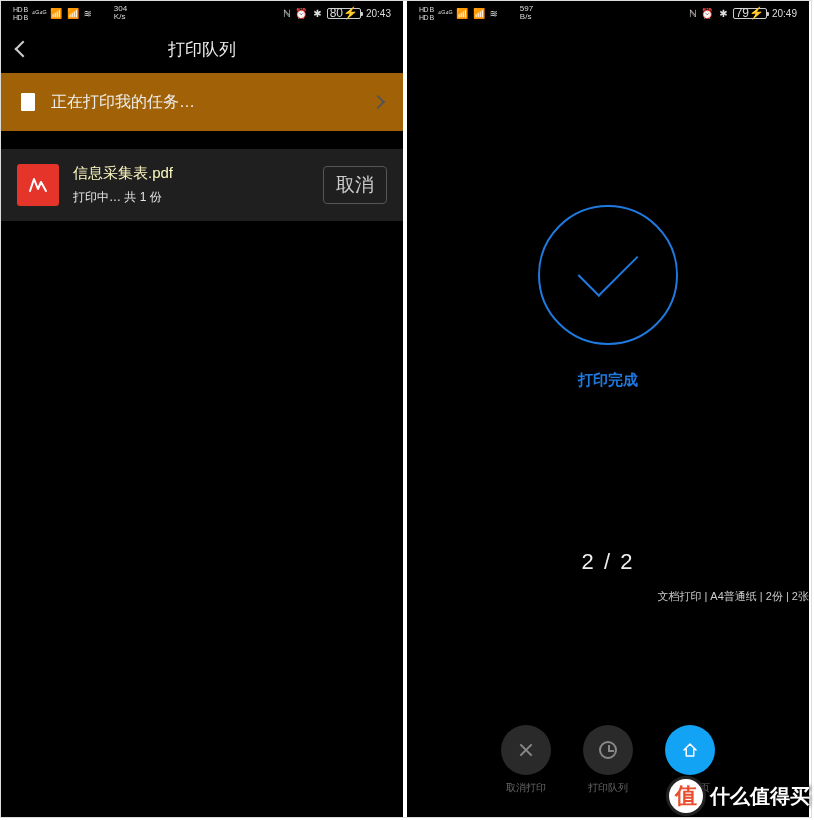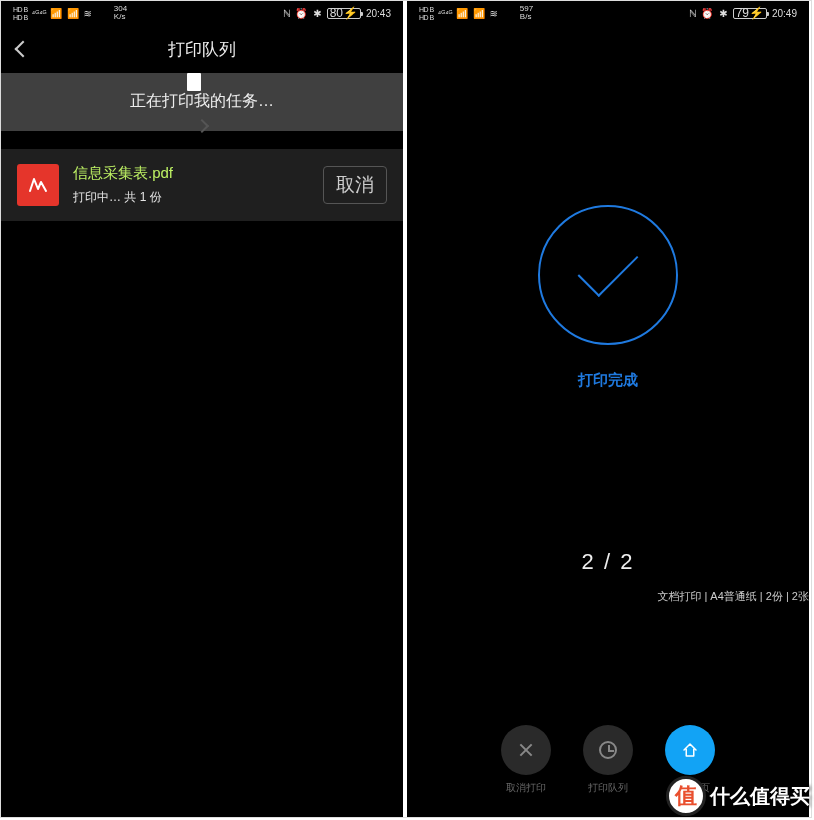--- a/index.html
+++ b/index.html
@@ -18,32 +18,32 @@
     .status-sig { font-size:8px; line-height:7px; }
     .battery-box { display:inline-flex; align-items:center; border:1px solid #ccc; border-radius:2px; height:11px; padding:4px 2px; font-size:12px; position:relative;}
     .battery-box::after { content:''; position:absolute; right:-3px; top:3px; width:2px; height:4px; background:#ccc; border-radius:0 1px 1px 0;}
 
     
     .header { height: 48px; display: flex; align-items: center; justify-content: center; position: relative; color: #fff; }
     .back-arrow { position: absolute; left: 16px; width: 12px; height: 12px; border-left: 2px solid #ccc; border-bottom: 2px solid #ccc; transform: rotate(45deg); }
     .header-title { font-size: 17px; color: #eee; }
 
     
-    .job-row { height: 58px; display: flex; align-items: center; padding: 0 20px; background: #404040; color:#fff;flex-direction:column; }
+    .job-row { height: 58px; display: flex; align-items: center; padding: 0 20px; background: #a16207; color:#fff; }
     .job-icon { width: 14px; height: 18px; background: #fff; margin-right: 16px; border-radius:1px;}
     .job-label { flex:1; font-size: 16px; color:#eee; }
     .job-chevron { width: 10px; height: 10px; border-right: 2px solid #555; border-top: 2px solid #555; transform: rotate(45deg); }
 
     
     .file-row { margin-top: 18px; height: 72px; background: #1f1f1f; display: flex; align-items: center; padding: 0 16px; }
     .pdf-icon { width: 42px; height: 42px; background: #e5352b; display:flex; align-items:center; justify-content:center; border-radius:3px;}
     
     .pdf-icon svg { width:24px; height:24px; }
     .file-meta { flex:1; padding-left: 14px; display:flex; flex-direction:column; gap:6px;}
-    .file-name { font-size: 15px; color: #bef264; }
+    .file-name { font-size: 15px; color: #fef9c3; }
     .file-status { font-size: 12px; color: #e5e5e5; }
     .cancel-btn { border: 1px solid #555; color: #ccc; font-size: 19px; padding: 5px 12px; border-radius: 4px; background: transparent; }
 
     
     .success-area { display:flex; flex-direction:column; align-items:center; padding-top: 180px; }
     .big-circle { width: 140px; height: 140px; border: 2px solid #1f7ae0; border-radius: 50%; display:flex; align-items:center; justify-content:center; }
     .check { width: 56px; height: 30px; border-left: 2px solid #1f7ae0; border-bottom: 2px solid #1f7ae0; transform: rotate(-45deg) translate(6px,-6px); }
     .success-text { margin-top: 26px; font-size: 15px; color: #1f7ae0; font-weight: bold; }
     .counts { position: absolute; top: 548px; left:0; right:0; text-align:center; }
     .count-big { font-size: 22px; color: #eee; letter-spacing: 2px; }

